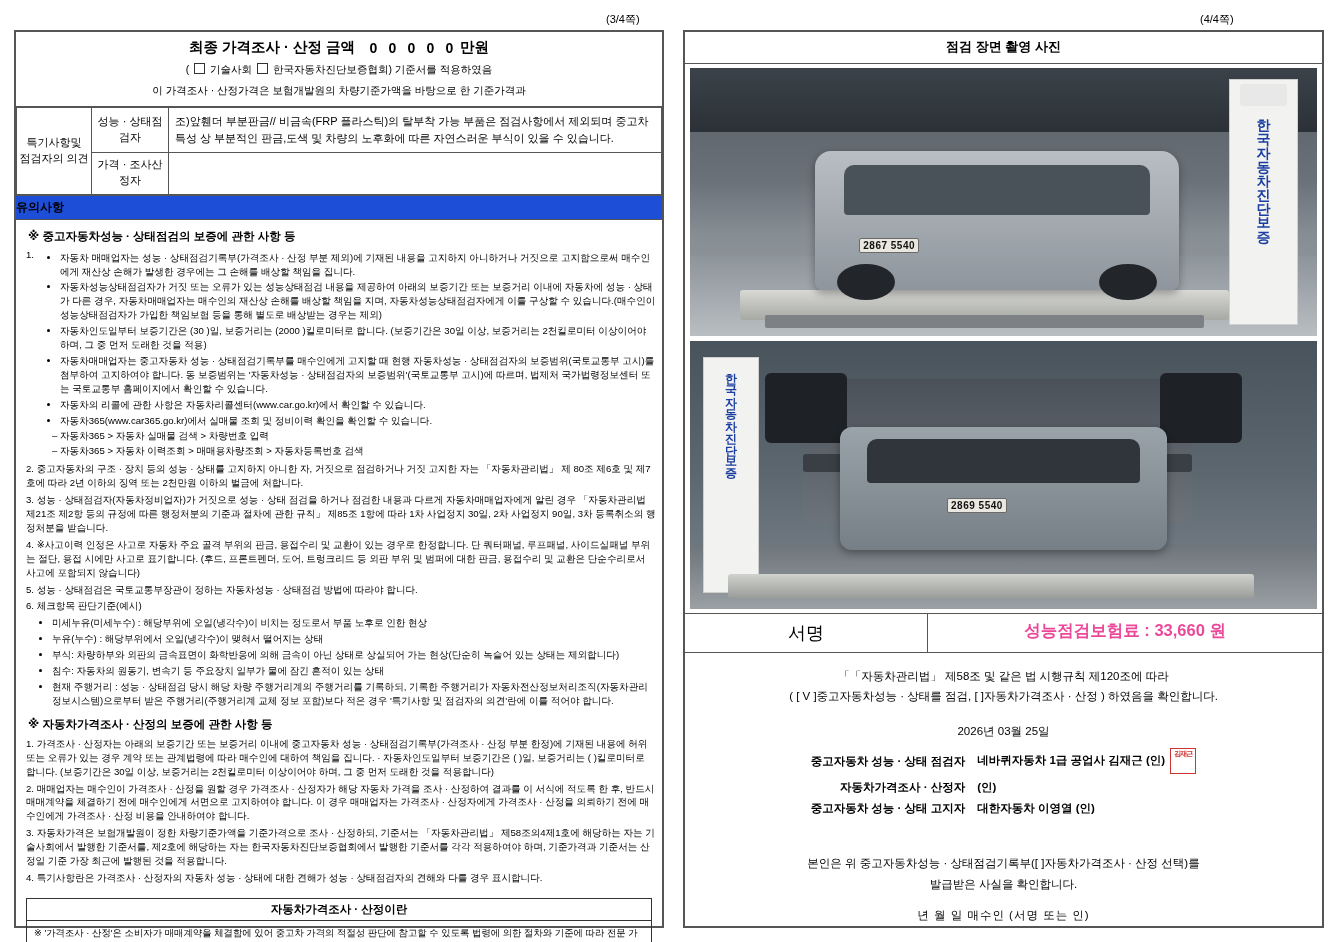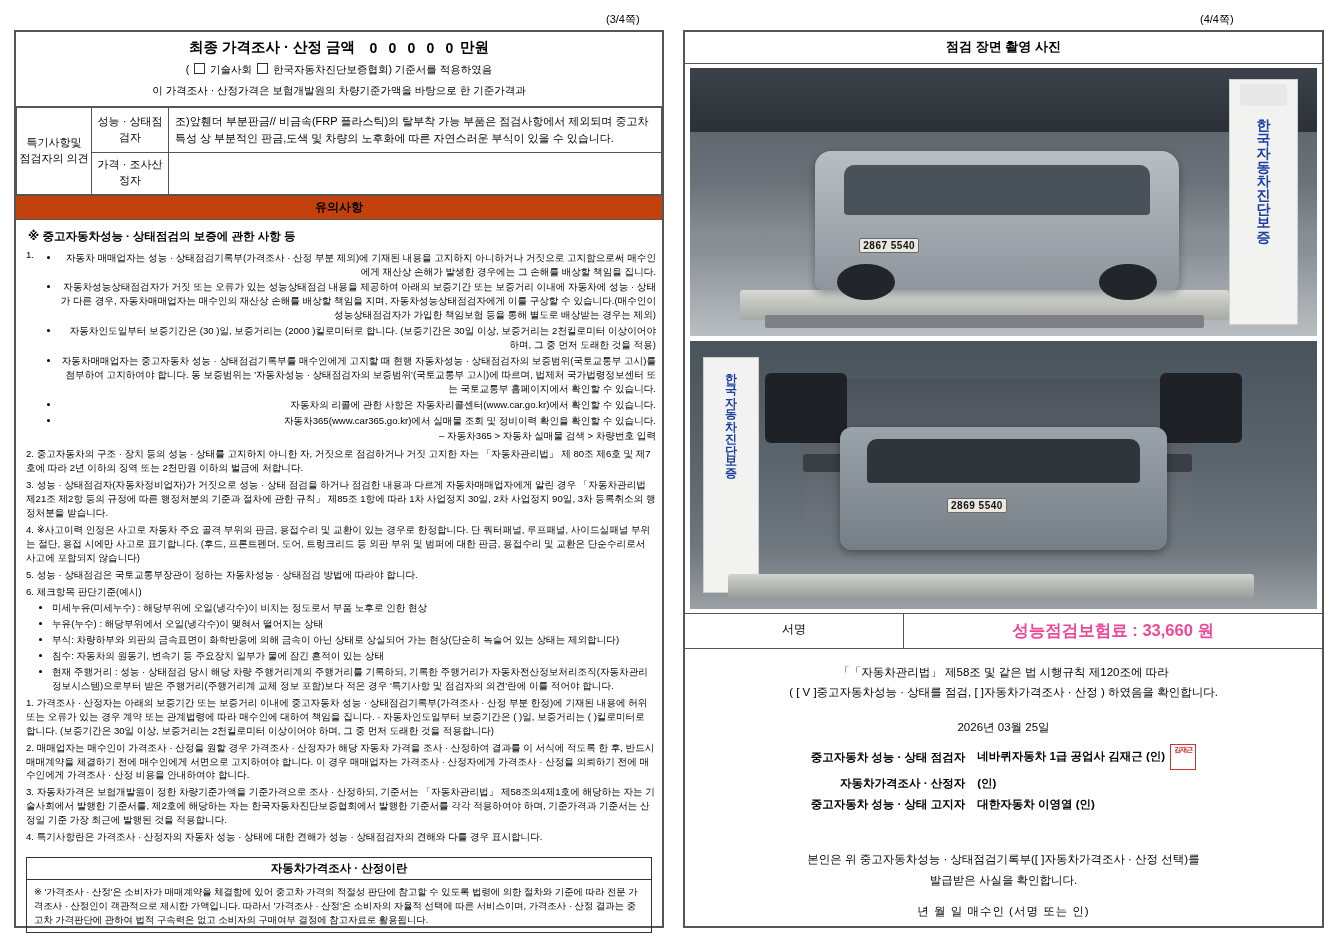--- a/index.html
+++ b/index.html
@@ -20,39 +20,39 @@
   .hdr-sub{font-size:10.5px;margin-top:5px;line-height:1.5;}
   .chk{display:inline-block;width:9px;height:9px;border:1px solid #333;vertical-align:-1px;margin:0 2px;}
 
   table.grid{border-collapse:collapse;width:100%;}
   table.grid td{border:1px solid #555;font-size:11px;vertical-align:middle;}
   .cell-label{width:72px;text-align:center;line-height:1.45;}
   .cell-sub{width:70px;text-align:center;line-height:1.45;padding:3px;}
   .cell-txt{padding:5px 6px;line-height:1.55;font-size:11.5px;}
   .row-empty{height:42px;}
 
-  .notice-head{border-top:1px solid #555;border-bottom:1px solid #555;background:#c2410c;text-align:center;font-size:12px;font-weight:bold;padding:3px 0;}
+  .notice-head{border-top:1px solid #555;border-bottom:1px solid #555;background:#1d4ed8;text-align:left;font-size:12px;font-weight:bold;padding:3px 0;}
   .notice-body{padding:6px 6px 4px 10px;}
   .sec-title{font-size:11.5px;font-weight:bold;margin:3px 0 5px 2px;}
   ul.lv2{list-style:disc;margin:2px 0 2px 8px;padding-left:10px;}
   ul.lv2>li{font-size:9.6px;line-height:1.45;margin-bottom:2px;}
   .plain{font-size:9.6px;line-height:1.45;margin:1px 0 1px 10px;}
   .noind{font-size:9.6px;line-height:1.45;margin:3px 0;}
 
   .def-box{border:1.5px solid #333;margin:6px 10px 0 10px;}
   .def-head{text-align:center;font-size:11.5px;font-weight:bold;padding:3px 0;border-bottom:1.5px solid #333;}
   .def-body{padding:5px 7px;font-size:9.4px;line-height:1.5;}
 
   
   .r-head{text-align:center;font-size:13px;font-weight:bold;padding:6px 0 7px;border-bottom:1px solid #555;}
   .photo-wrap{border-bottom:1px solid #555;padding:4px 5px;}
   .photo{position:relative;width:100%;height:268px;overflow:hidden;background:#2e3338;}
   .photo + .photo{margin-top:5px;}
   .sign-row{display:flex;border-bottom:1px solid #555;}
-  .sign-left{width:33%;text-align:center;font-size:12px;padding:7px 4px;border-right:1px solid #555;}
+  .sign-left{width:33%;text-align:center;font-size:18px;padding:7px 16px;border-right:1px solid #555;}
   .sign-right{flex:1;text-align:center;font-size:16.5px;font-weight:bold;color:#ec4899;padding:6px 0;}
   .confirm{padding:14px 10px 6px;text-align:center;font-size:11.5px;line-height:1.7;}
   .date-line{text-align:center;font-size:11.5px;margin-top:12px;}
   .sig-table{margin:6px auto 0;font-size:11.5px;border-collapse:collapse;font-weight:bold;}
   .sig-table td{padding:3px 6px;}
   .sig-l{text-align:right;padding-right:26px;}
   .sig-r{text-align:left;}
   .stamp{display:inline-block;width:26px;height:26px;border:1.5px solid #c33;color:#c33;font-size:7px;line-height:1.15;text-align:center;vertical-align:middle;margin-left:2px;letter-spacing:-1px;padding-top:1px;box-sizing:border-box;}
   .footer-confirm{margin-top:34px;text-align:center;font-size:11.5px;line-height:1.8;}
   .buyer-line{margin-top:14px;text-align:center;font-size:11.5px;letter-spacing:1px;}
@@ -127,47 +127,49 @@
     </tbody>
       </table>
 
     <div class="notice-head">유의사항</div>
 
     <div class="notice-body">
       <div class="sec-title">※ 중고자동차성능 · 상태점검의 보증에 관한 사항 등</div>
 
       <div style="display:flex;">
         <div style="width:16px;font-size:9.6px;">1.</div>
-        <div style="flex:1;text-align:right;">
+        <div style="flex:1;">
           <ul class="lv2">
             <li>자동차 매매업자는 성능 · 상태점검기록부(가격조사 · 산정 부분 제외)에 기재된 내용을 고지하지 아니하거나 거짓으로 고지함으로써 매수인에게 재산상 손해가 발생한 경우에는 그 손해를 배상할 책임을 집니다.</li>
             <li>자동차성능상태점검자가 거짓 또는 오류가 있는 성능상태점검 내용을 제공하여 아래의 보증기간 또는 보증거리 이내에 자동차에 성능 · 상태가 다른 경우, 자동차매매업자는 매수인의 재산상 손해를 배상할 책임을 지며, 자동차성능상태점검자에게 이를 구상할 수 있습니다.(매수인이 성능상태점검자가 가입한 책임보험 등을 통해 별도로 배상받는 경우는 제외)</li>
             <li>자동차인도일부터 보증기간은 (30 )일, 보증거리는 (2000 )킬로미터로 합니다. (보증기간은 30일 이상, 보증거리는 2천킬로미터 이상이어야 하며, 그 중 먼저 도래한 것을 적용)</li>
             <li>자동차매매업자는 중고자동차 성능 · 상태점검기록부를 매수인에게 고지할 때 현행 자동차성능 · 상태점검자의 보증범위(국토교통부 고시)를 첨부하여 고지하여야 합니다. 동 보증범위는 '자동차성능 · 상태점검자의 보증범위'(국토교통부 고시)에 따르며, 법제처 국가법령정보센터 또는 국토교통부 홈페이지에서 확인할 수 있습니다.</li>
             <li>자동차의 리콜에 관한 사항은 자동차리콜센터(www.car.go.kr)에서 확인할 수 있습니다.</li>
             <li>자동차365(www.car365.go.kr)에서 실매물 조회 및 정비이력 확인을 확인할 수 있습니다.</li>
           </ul>
           <div class="plain">– 자동차365 &gt; 자동차 실매물 검색 &gt; 차량번호 입력</div>
+          <div class="plain">– 자동차365 &gt; 자동차 이력조회 &gt; 매매용차량조회 &gt; 자동차등록번호 검색</div>
         </div>
       </div>
 
       <div class="noind">2. 중고자동차의 구조 · 장치 등의 성능 · 상태를 고지하지 아니한 자, 거짓으로 점검하거나 거짓 고지한 자는 「자동차관리법」 제 80조 제6호 및 제7호에 따라 2년 이하의 징역 또는 2천만원 이하의 벌금에 처합니다.</div>
       <div class="noind">3. 성능 · 상태점검자(자동차정비업자)가 거짓으로 성능 · 상태 점검을 하거나 점검한 내용과 다르게 자동차매매업자에게 알린 경우 「자동차관리법 제21조 제2항 등의 규정에 따른 행정처분의 기준과 절차에 관한 규칙」 제85조 1항에 따라 1차 사업정지 30일, 2차 사업정지 90일, 3차 등록취소의 행정처분을 받습니다.</div>
       <div class="noind">4. ※사고이력 인정은 사고로 자동차 주요 골격 부위의 판금, 용접수리 및 교환이 있는 경우로 한정합니다. 단 쿼터패널, 루프패널, 사이드실패널 부위는 절단, 용접 시에만 사고로 표기합니다. (후드, 프론트펜더, 도어, 트렁크리드 등 외판 부위 및 범퍼에 대한 판금, 용접수리 및 교환은 단순수리로서 사고에 포함되지 않습니다)</div>
       <div class="noind">5. 성능 · 상태점검은 국토교통부장관이 정하는 자동차성능 · 상태점검 방법에 따라야 합니다.</div>
       <div class="noind">6. 체크항목 판단기준(예시)</div>
 
       <ul class="lv2" style="margin-left:16px;">
         <li>미세누유(미세누수) : 해당부위에 오일(냉각수)이 비치는 정도로서 부품 노후로 인한 현상</li>
         <li>누유(누수) : 해당부위에서 오일(냉각수)이 맺혀서 떨어지는 상태</li>
         <li>부식: 차량하부와 외판의 금속표면이 화학반응에 의해 금속이 아닌 상태로 상실되어 가는 현상(단순히 녹슬어 있는 상태는 제외합니다)</li>
         <li>침수: 자동차의 원동기, 변속기 등 주요장치 일부가 물에 잠긴 흔적이 있는 상태</li>
         <li>현재 주행거리 : 성능 · 상태점검 당시 해당 차량 주행거리계의 주행거리를 기록하되, 기록한 주행거리가 자동차전산정보처리조직(자동차관리정보시스템)으로부터 받은 주행거리(주행거리계 교체 정보 포함)보다 적은 경우 '특기사항 및 점검자의 의견'란에 이를 적어야 합니다.</li>
       </ul>
 
+      <div class="sec-title" style="margin-top:9px;">※ 자동차가격조사 · 산정의 보증에 관한 사항 등</div>
       <div class="noind">1. 가격조사 · 산정자는 아래의 보증기간 또는 보증거리 이내에 중고자동차 성능 · 상태점검기록부(가격조사 · 산정 부분 한정)에 기재된 내용에 허위 또는 오류가 있는 경우 계약 또는 관계법령에 따라 매수인에 대하여 책임을 집니다. · 자동차인도일부터 보증기간은 (        )일, 보증거리는 (        )킬로미터로 합니다. (보증기간은 30일 이상, 보증거리는 2천킬로미터 이상이어야 하며, 그 중 먼저 도래한 것을 적용합니다)</div>
       <div class="noind">2. 매매업자는 매수인이 가격조사 · 산정을 원할 경우 가격조사 · 산정자가 해당 자동차 가격을 조사 · 산정하여 결과를 이 서식에 적도록 한 후, 반드시 매매계약을 체결하기 전에 매수인에게 서면으로 고지하여야 합니다. 이 경우 매매업자는 가격조사 · 산정자에게 가격조사 · 산정을 의뢰하기 전에 매수인에게 가격조사 · 산정 비용을 안내하여야 합니다.</div>
       <div class="noind">3. 자동차가격은 보험개발원이 정한 차량기준가액을 기준가격으로 조사 · 산정하되, 기준서는 「자동차관리법」 제58조의4제1호에 해당하는 자는 기술사회에서 발행한 기준서를, 제2호에 해당하는 자는 한국자동차진단보증협회에서 발행한 기준서를 각각 적용하여야 하며, 기준가격과 기준서는 산정일 기준 가장 최근에 발행된 것을 적용합니다.</div>
       <div class="noind">4. 특기사항란은 가격조사 · 산정자의 자동차 성능 · 상태에 대한 견해가 성능 · 상태점검자의 견해와 다를 경우 표시합니다.</div>
     </div>
 
     <div class="def-box">
       <div class="def-head">자동차가격조사 · 산정이란</div>
       <div class="def-body">※ '가격조사 · 산정'은 소비자가 매매계약을 체결함에 있어 중고차 가격의 적절성 판단에 참고할 수 있도록 법령에 의한 절차와 기준에 따라 전문 가격조사 · 산정인이 객관적으로 제시한 가액입니다. 따라서 '가격조사 · 산정'은 소비자의 자율적 선택에 따른 서비스이며, 가격조사 · 산정 결과는 중고차 가격판단에 관하여 법적 구속력은 없고 소비자의 구매여부 결정에 참고자료로 활용됩니다.</div>
     </div>

